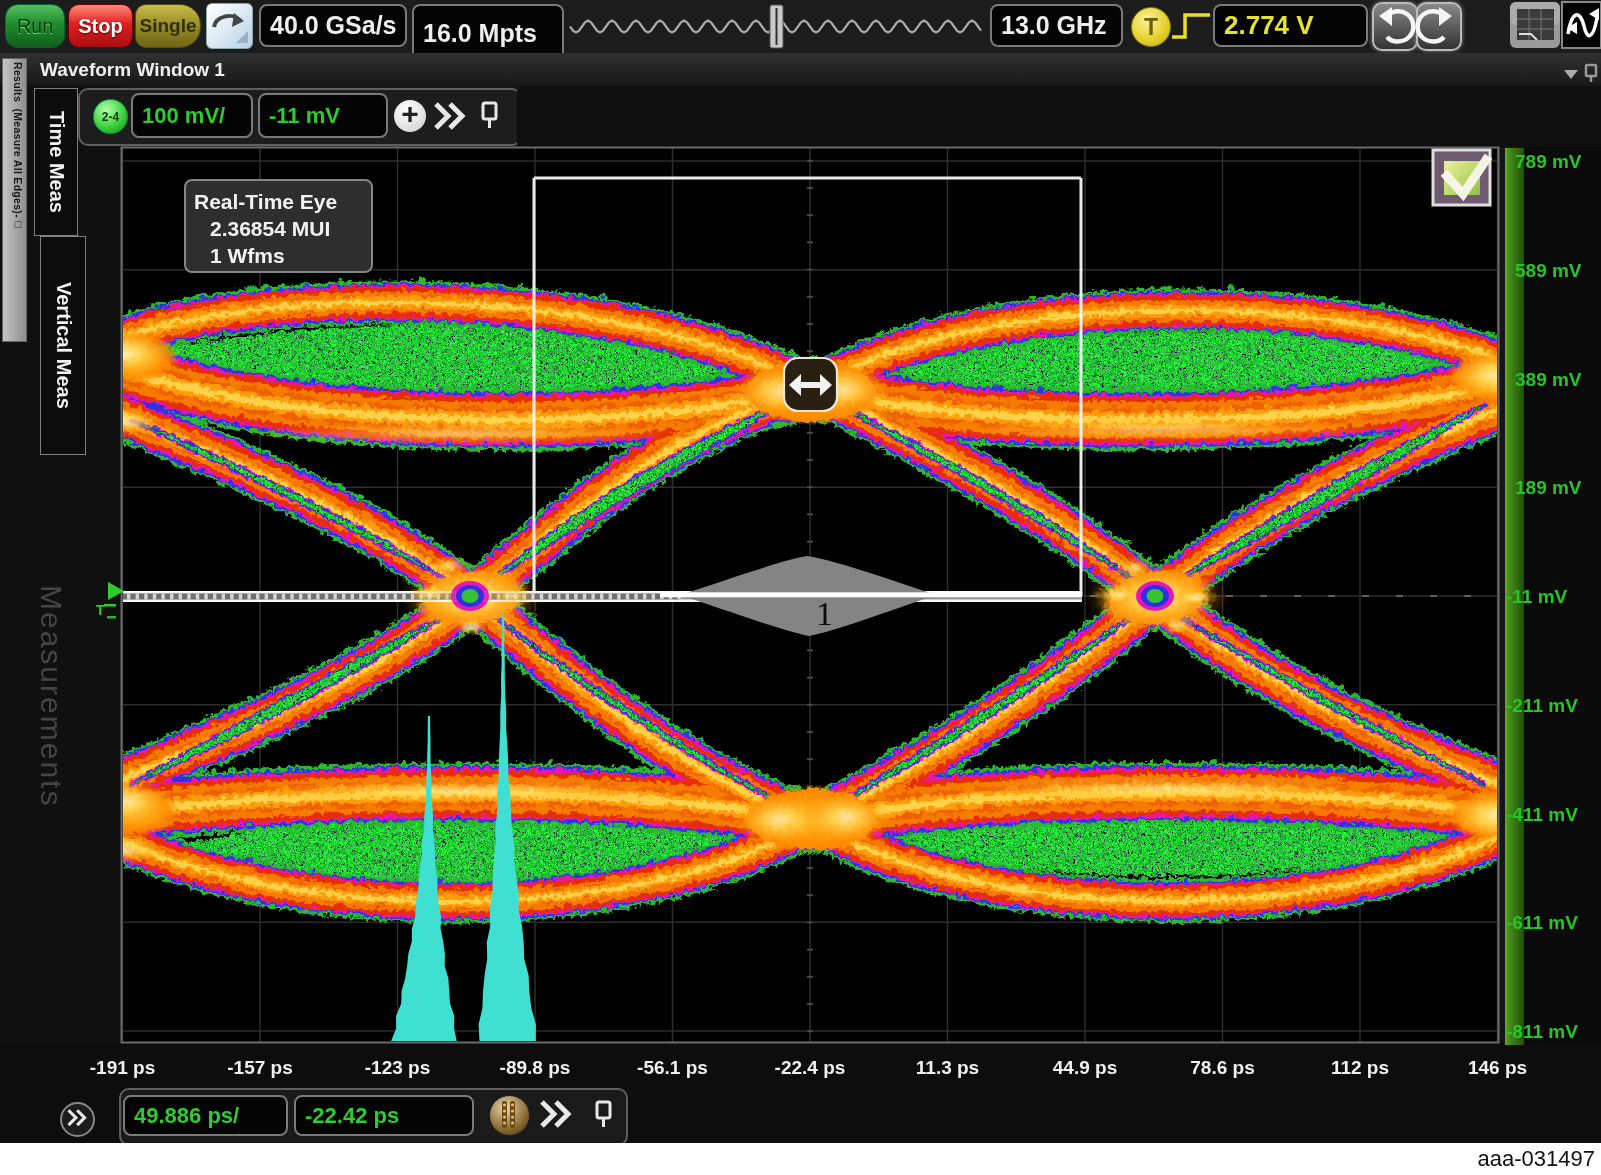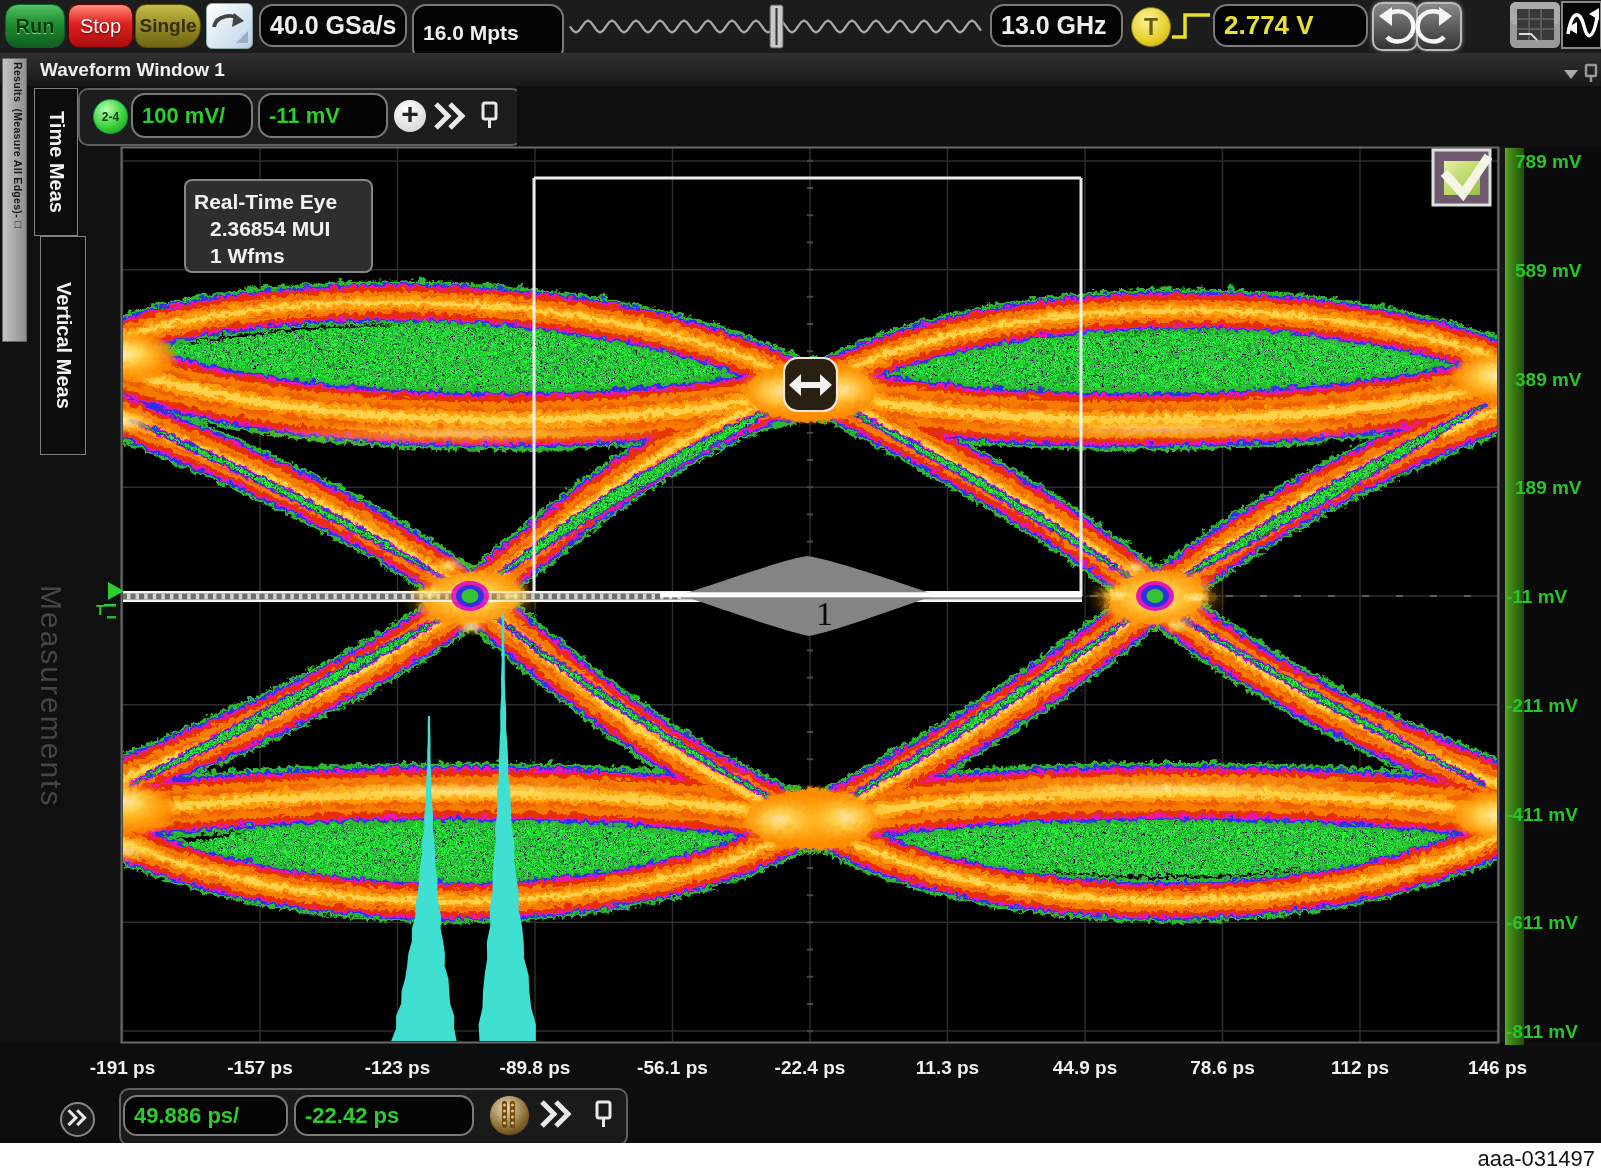--- a/index.html
+++ b/index.html
@@ -1,32 +1,32 @@
 <!DOCTYPE html>
 <html><head><meta charset="utf-8"><style>
 html,body{margin:0;padding:0;background:#fff}
 #page{position:relative;width:1601px;height:1175px;background:#161616;overflow:hidden;font-family:"Liberation Sans",sans-serif}
-.bx{position:absolute;background:#040404;border:2px solid #7a7a7a;border-radius:14px;color:#eee;font-weight:bold;display:flex;align-items:center;padding-left:9px;box-sizing:border-box}
+.bx{position:absolute;background:#040404;border:2px solid #7a7a7a;border-radius:8px;color:#eee;font-weight:bold;display:flex;align-items:center;padding-left:9px;box-sizing:border-box}
 .gtext{color:#2ecc2e}
 .vtab{position:absolute;background:#0c0c0c;border:1px solid #808080;color:#f2f2f2;font-weight:bold;writing-mode:vertical-rl;display:flex;align-items:center;justify-content:center;font-size:20px}
 </style></head><body>
 <div id="page">
 
   <div style="position:absolute;left:0;top:0;width:1601px;height:53px;background:#1c1c1c"></div>
-  <div style="position:absolute;left:5px;top:4px;width:58px;height:42px;border-radius:13px;background:linear-gradient(#56c060,#1e8c2f 45%,#115e1e);border:1px solid #063;color:#04330a;font-weight:bold;font-size:20px;display:flex;align-items:center;justify-content:center;text-shadow:0 1px 1px #7f7">Run</div>
-  <div style="position:absolute;left:68px;top:4px;width:63px;height:42px;border-radius:11px;background:linear-gradient(#ff8a7a,#e02020 45%,#a80e0e);border:1px solid #600;color:#fff;font-weight:normal;font-size:20px;display:flex;align-items:center;justify-content:center;text-shadow:0 1px 2px #500">Stop</div>
+  <div style="position:absolute;left:5px;top:4px;width:58px;height:42px;border-radius:13px;background:linear-gradient(#56c060,#1e8c2f 45%,#115e1e);border:1px solid #063;color:#04330a;font-weight:normal;font-size:20px;display:flex;align-items:center;justify-content:center;text-shadow:0 1px 1px #7f7">Run</div>
+  <div style="position:absolute;left:68px;top:4px;width:63px;height:42px;border-radius:11px;background:linear-gradient(#ff8a7a,#e02020 45%,#a80e0e);border:1px solid #600;color:#fff;font-weight:bold;font-size:20px;display:flex;align-items:center;justify-content:center;text-shadow:0 1px 2px #500">Stop</div>
   <div style="position:absolute;left:135px;top:4px;width:64px;height:42px;border-radius:11px 21px 21px 11px;background:linear-gradient(#c9bd4a,#9a8f28 45%,#6e6414);border:1px solid #554d0a;color:#332e08;font-weight:bold;font-size:19px;display:flex;align-items:center;justify-content:center">Single</div>
   <div style="position:absolute;left:206px;top:3px;width:45px;height:44px;border-radius:6px;background:linear-gradient(135deg,#ffffff,#cfe0ef 70%,#b8cfe4);border:1px solid #8aa"></div>
   <svg style="position:absolute;left:206px;top:3px" width="45" height="44">
       <path d="M8,24 C10,12 28,10 33,17" fill="none" stroke="#444" stroke-width="4"></path>
       <path d="M28,10 L38,18 L26,24 Z" fill="#444"></path>
       <path d="M30,40 L42,40 L42,28 Z" fill="#9ab0c2"></path>
     </svg>
   <div class="bx" style="left:259px;top:4px;width:148px;height:43px;font-size:25px">40.0 GSa/s</div>
-  <div class="bx" style="left:412px;top:4px;width:152px;height:58px;font-size:21px">16.0 Mpts</div>
+  <div class="bx" style="left:412px;top:4px;width:152px;height:58px;font-size:25px">16.0 Mpts</div>
   <svg width="1601" height="52" style="position:absolute;left:0;top:0">
       <polyline points="570,26.5 573,30.7 576,32.5 579,30.7 582,26.5 585,22.3 588,20.5 591,22.3 594,26.5 597,30.7 600,32.5 603,30.7 606,26.5 609,22.3 612,20.5 615,22.3 618,26.5 621,30.7 624,32.5 627,30.7 630,26.5 633,22.3 636,20.5 639,22.3 642,26.5 645,30.7 648,32.5 651,30.7 654,26.5 657,22.3 660,20.5 663,22.3 666,26.5 669,30.7 672,32.5 675,30.7 678,26.5 681,22.3 684,20.5 687,22.3 690,26.5 693,30.7 696,32.5 699,30.7 702,26.5 705,22.3 708,20.5 711,22.3 714,26.5 717,30.7 720,32.5 723,30.7 726,26.5 729,22.3 732,20.5 735,22.3 738,26.5 741,30.7 744,32.5 747,30.7 750,26.5 753,22.3 756,20.5 759,22.3 762,26.5 765,30.7 768,32.5 771,30.7 774,26.5 777,22.3 780,20.5 783,22.3 786,26.5 789,30.7 792,32.5 795,30.7 798,26.5 801,22.3 804,20.5 807,22.3 810,26.5 813,30.7 816,32.5 819,30.7 822,26.5 825,22.3 828,20.5 831,22.3 834,26.5 837,30.7 840,32.5 843,30.7 846,26.5 849,22.3 852,20.5 855,22.3 858,26.5 861,30.7 864,32.5 867,30.7 870,26.5 873,22.3 876,20.5 879,22.3 882,26.5 885,30.7 888,32.5 891,30.7 894,26.5 897,22.3 900,20.5 903,22.3 906,26.5 909,30.7 912,32.5 915,30.7 918,26.5 921,22.3 924,20.5 927,22.3 930,26.5 933,30.7 936,32.5 939,30.7 942,26.5 945,22.3 948,20.5 951,22.3 954,26.5 957,30.7 960,32.5 963,30.7 966,26.5 969,22.3 972,20.5 975,22.3 978,26.5 981,30.7" fill="none" stroke="#aaa" stroke-width="2.2"></polyline>
       <rect x="770" y="5" width="13" height="43" rx="2" fill="#c9c9c9" stroke="#555"></rect>
       <rect x="775.5" y="8" width="2" height="37" fill="#333"></rect>
     </svg>
   <div class="bx" style="left:990px;top:4px;width:133px;height:43px;font-size:25px">13.0 GHz</div>
   <div style="position:absolute;left:1131px;top:7px;width:38px;height:38px;border-radius:50%;background:radial-gradient(circle at 40% 32%,#fdf39a,#e3cf28 60%,#bba714);border:1.5px solid #887a10;color:#6b5d05;font-weight:bold;font-size:23px;display:flex;align-items:center;justify-content:center">T</div>
   <svg style="position:absolute;left:1170px;top:8px" width="46" height="38">
       <path d="M2,29 L15,29 L15,7 L40,7" fill="none" stroke="#e8e020" stroke-width="3.5"></path>
     </svg>

